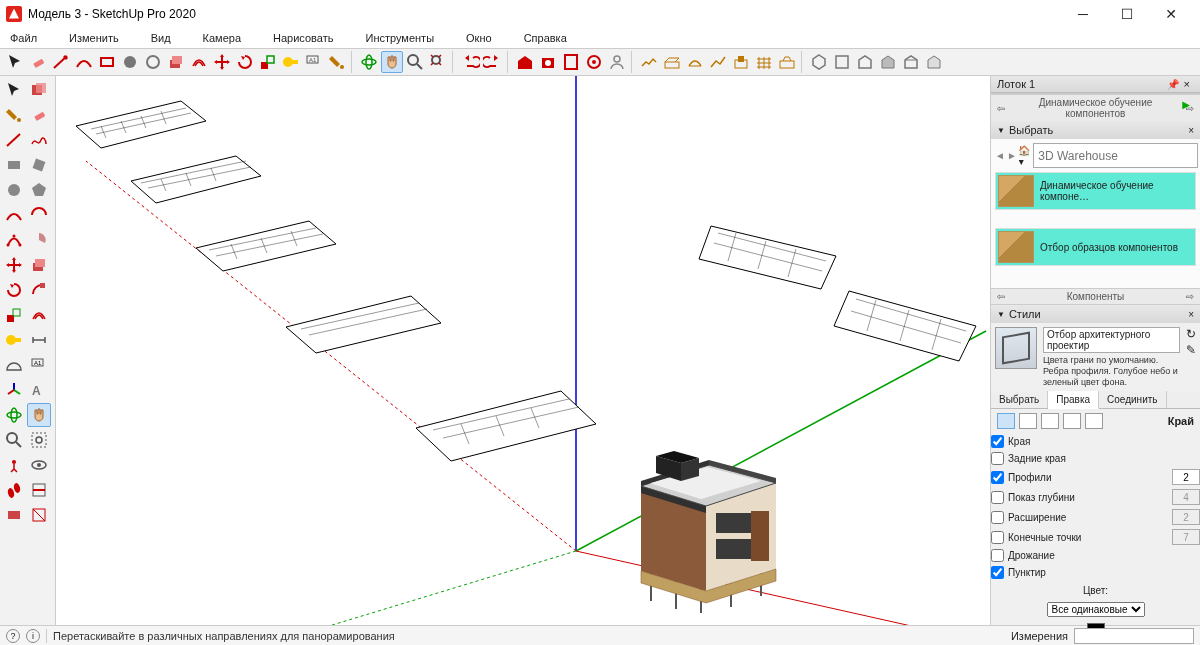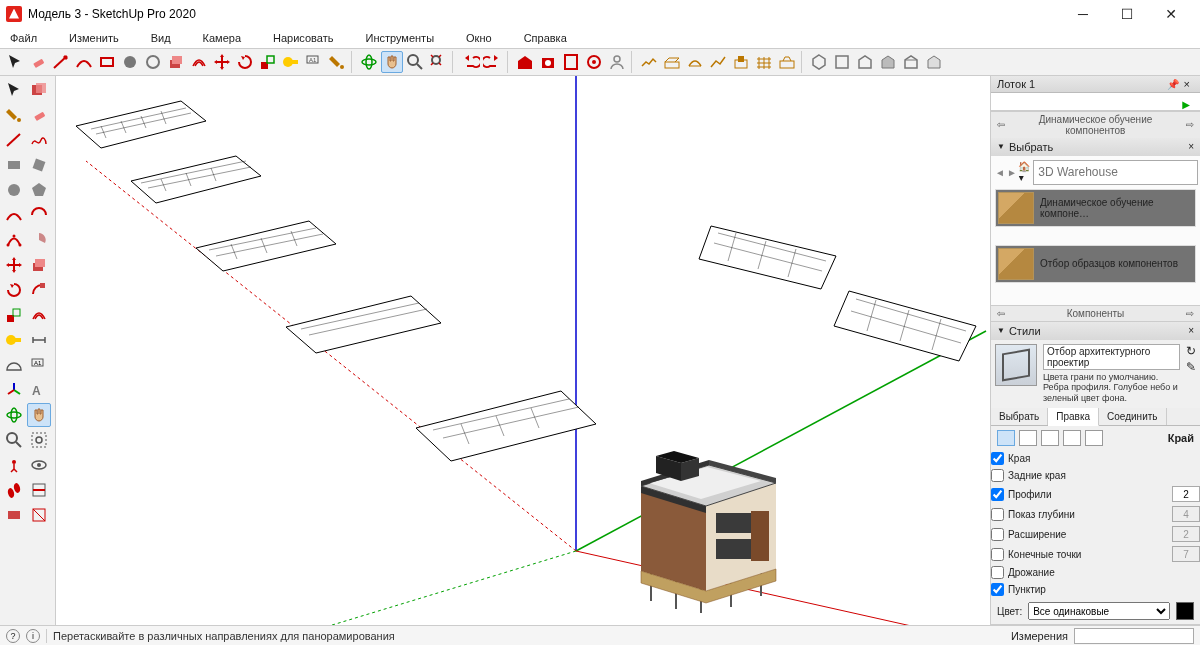--- a/index.html
+++ b/index.html
@@ -21,35 +21,35 @@
 .viewport { flex: 1; background: #fff; position: relative; overflow: hidden; }
 .right-panel { width: 210px; border-left: 1px solid #ccc; background: #f0f0f0; display: flex; flex-direction: column; font-size: 11px; }
 .tray-title { background: linear-gradient(#e8e8e8,#d8d8d8); border-bottom: 1px solid #bbb; padding: 2px 6px; display: flex; align-items: center; height: 18px; }
 .tray-title span:first-child { flex: 1; }
 .panel-sec { border-bottom: 1px solid #ccc; }
 .panel-hdr { background: linear-gradient(#e8e8e8,#d8d8d8); padding: 2px 6px; display: flex; align-items: center; font-size: 11px; height: 18px; }
 .panel-hdr .tri { margin-right: 4px; font-size: 8px; }
 .panel-body { background: #fbfbfb; padding: 4px; font-size: 10px; }
 .comp-search { display: flex; gap: 2px; margin-bottom: 4px; align-items: center; }
 .comp-search input { flex: 1; height: 25px; border: 1px solid #aaa; font-size: 12px; padding: 8px 4px; }
-.comp-item { display: flex; align-items: center; gap: 6px; padding: 2px; border: 1px solid #ddd; margin-bottom: 18px; background: #737373; }
+.comp-item { display: flex; align-items: center; gap: 6px; padding: 2px; border: 1px solid #ddd; margin-bottom: 18px; background: #5eead4; }
 .comp-thumb { width: 36px; height: 32px; background: linear-gradient(135deg,#d4a864 40%,#b58840 40%); border: 1px solid #b3935a; flex-shrink: 0; }
 .style-row { display: flex; gap: 6px; padding: 4px; }
 .style-thumb { width: 42px; height: 42px; border: 1px solid #999; background: linear-gradient(#e0e8f0,#cad0d8); position: relative; flex-shrink: 0; }
 .style-thumb::after { content:""; position:absolute; inset:6px; border:2px solid #555; transform: skewY(-10deg); }
 .style-desc { font-size: 9px; line-height: 1.2; color: #333; }
 .tabs { display: flex; border-bottom: 1px solid #bbb; background: #eee; }
 .tabs span { padding: 3px 8px; font-size: 10px; border-right: 1px solid #ccc; }
 .tabs span.active { background: #fff; border-bottom: 1px solid #fff; margin-bottom: -1px; }
 .icon-row { display: flex; gap: 4px; padding: 4px 6px; align-items: center; }
 .icon-row .ico { width: 18px; height: 16px; border: 1px solid #999; background: #fff; }
 .chk-row { display: flex; align-items: center; padding: 2px 0; gap: 4px; font-size: 10px; }
 .chk-row label { flex: 1; }
 .chk-row input[type=text] { width: 28px; height: 16px; border: 1px solid #aaa; font-size: 10px; text-align: center; }
-.color-row { display: flex; align-items: center; padding: 4px 6px; gap: 6px; font-size: 10px; }
+.color-row { display: flex; align-items: center; padding: 4px 6px; gap: 6px; font-size: 10px; flex-direction: column; }
 .color-row select { flex: 1; height: 18px; font-size: 10px; }
 .swatch { width: 18px; height: 18px; background: #000; border: 1px solid #666; }
 .statusbar { height: 20px; border-top: 1px solid #ccc; display: flex; align-items: center; padding: 0 6px; font-size: 11px; gap: 6px; background: #f5f5f5; }
 .statusbar .status-text { flex: 1; color: #333; }
 .building { position: absolute; }
 svg { display: block; }
 .tb-ico { width: 20px; height: 20px; }
 .panel-nav { background: #eaeaea; display: flex; align-items: center; justify-content: center; padding: 2px; font-size: 10px; color: #555; border-top: 1px solid #ccc; }
 .panel-nav .arr { width: 16px; text-align: center; }
 .panel-nav .lbl { flex: 1; text-align: center; }

